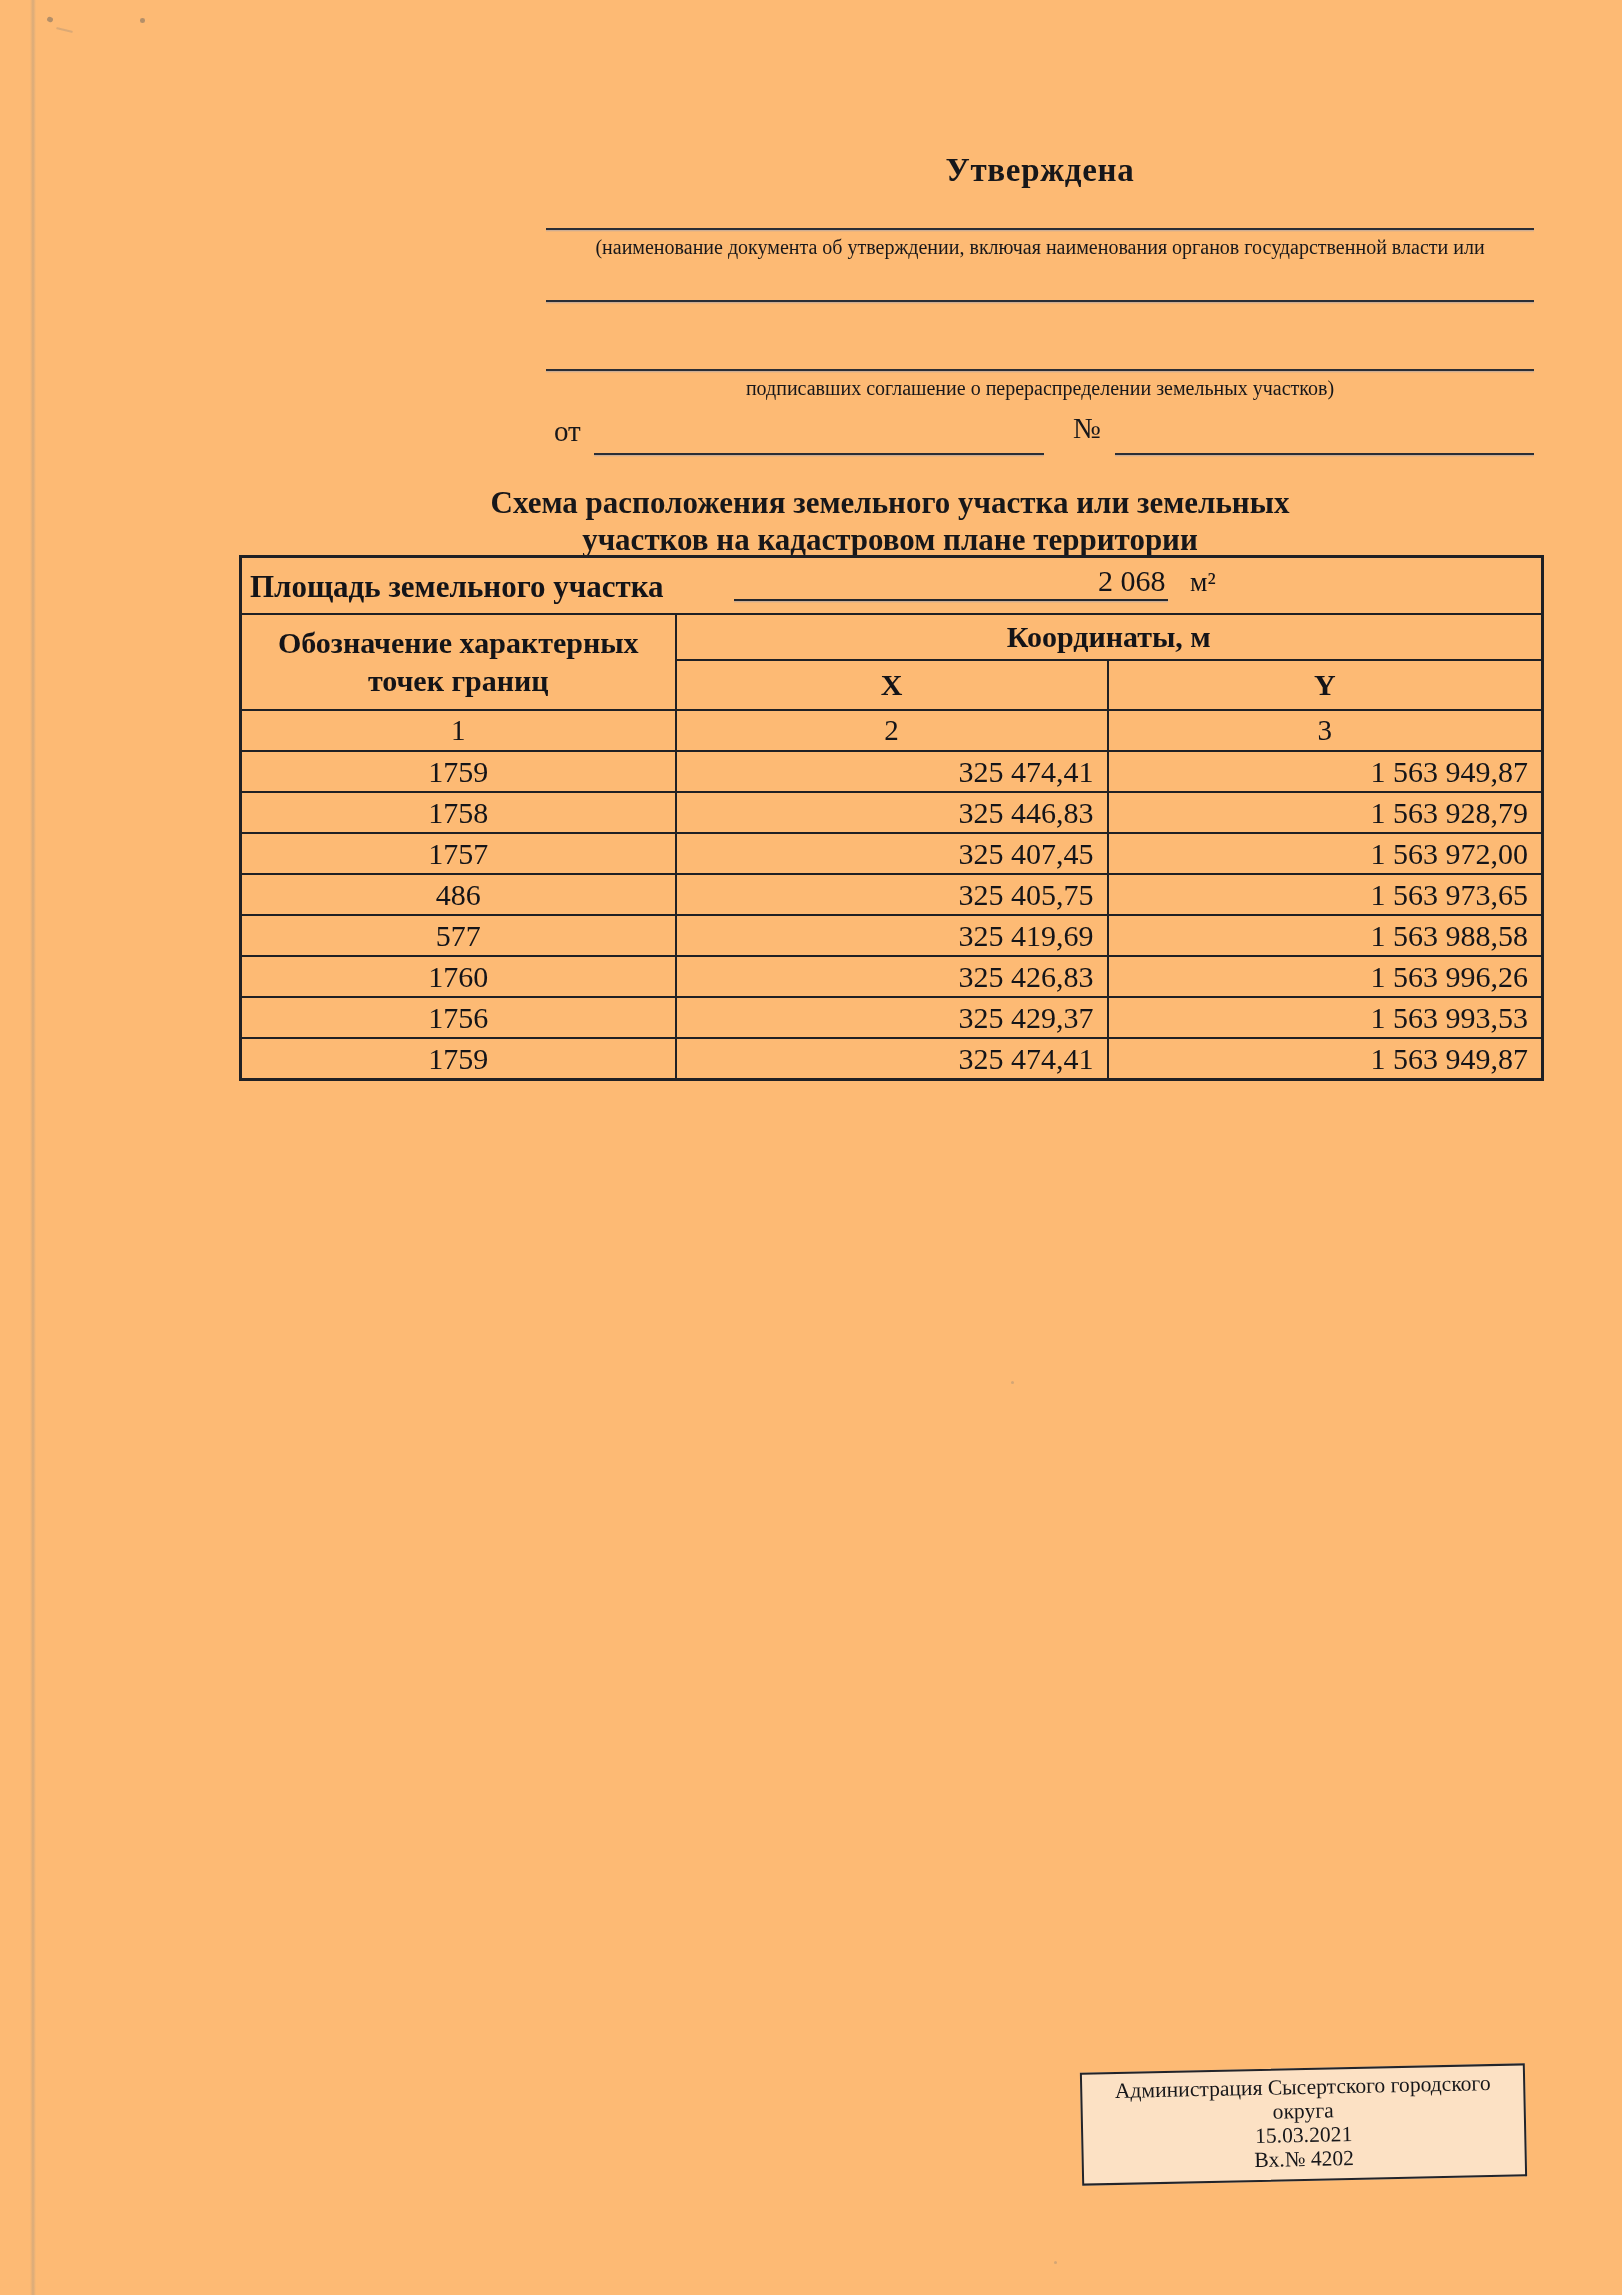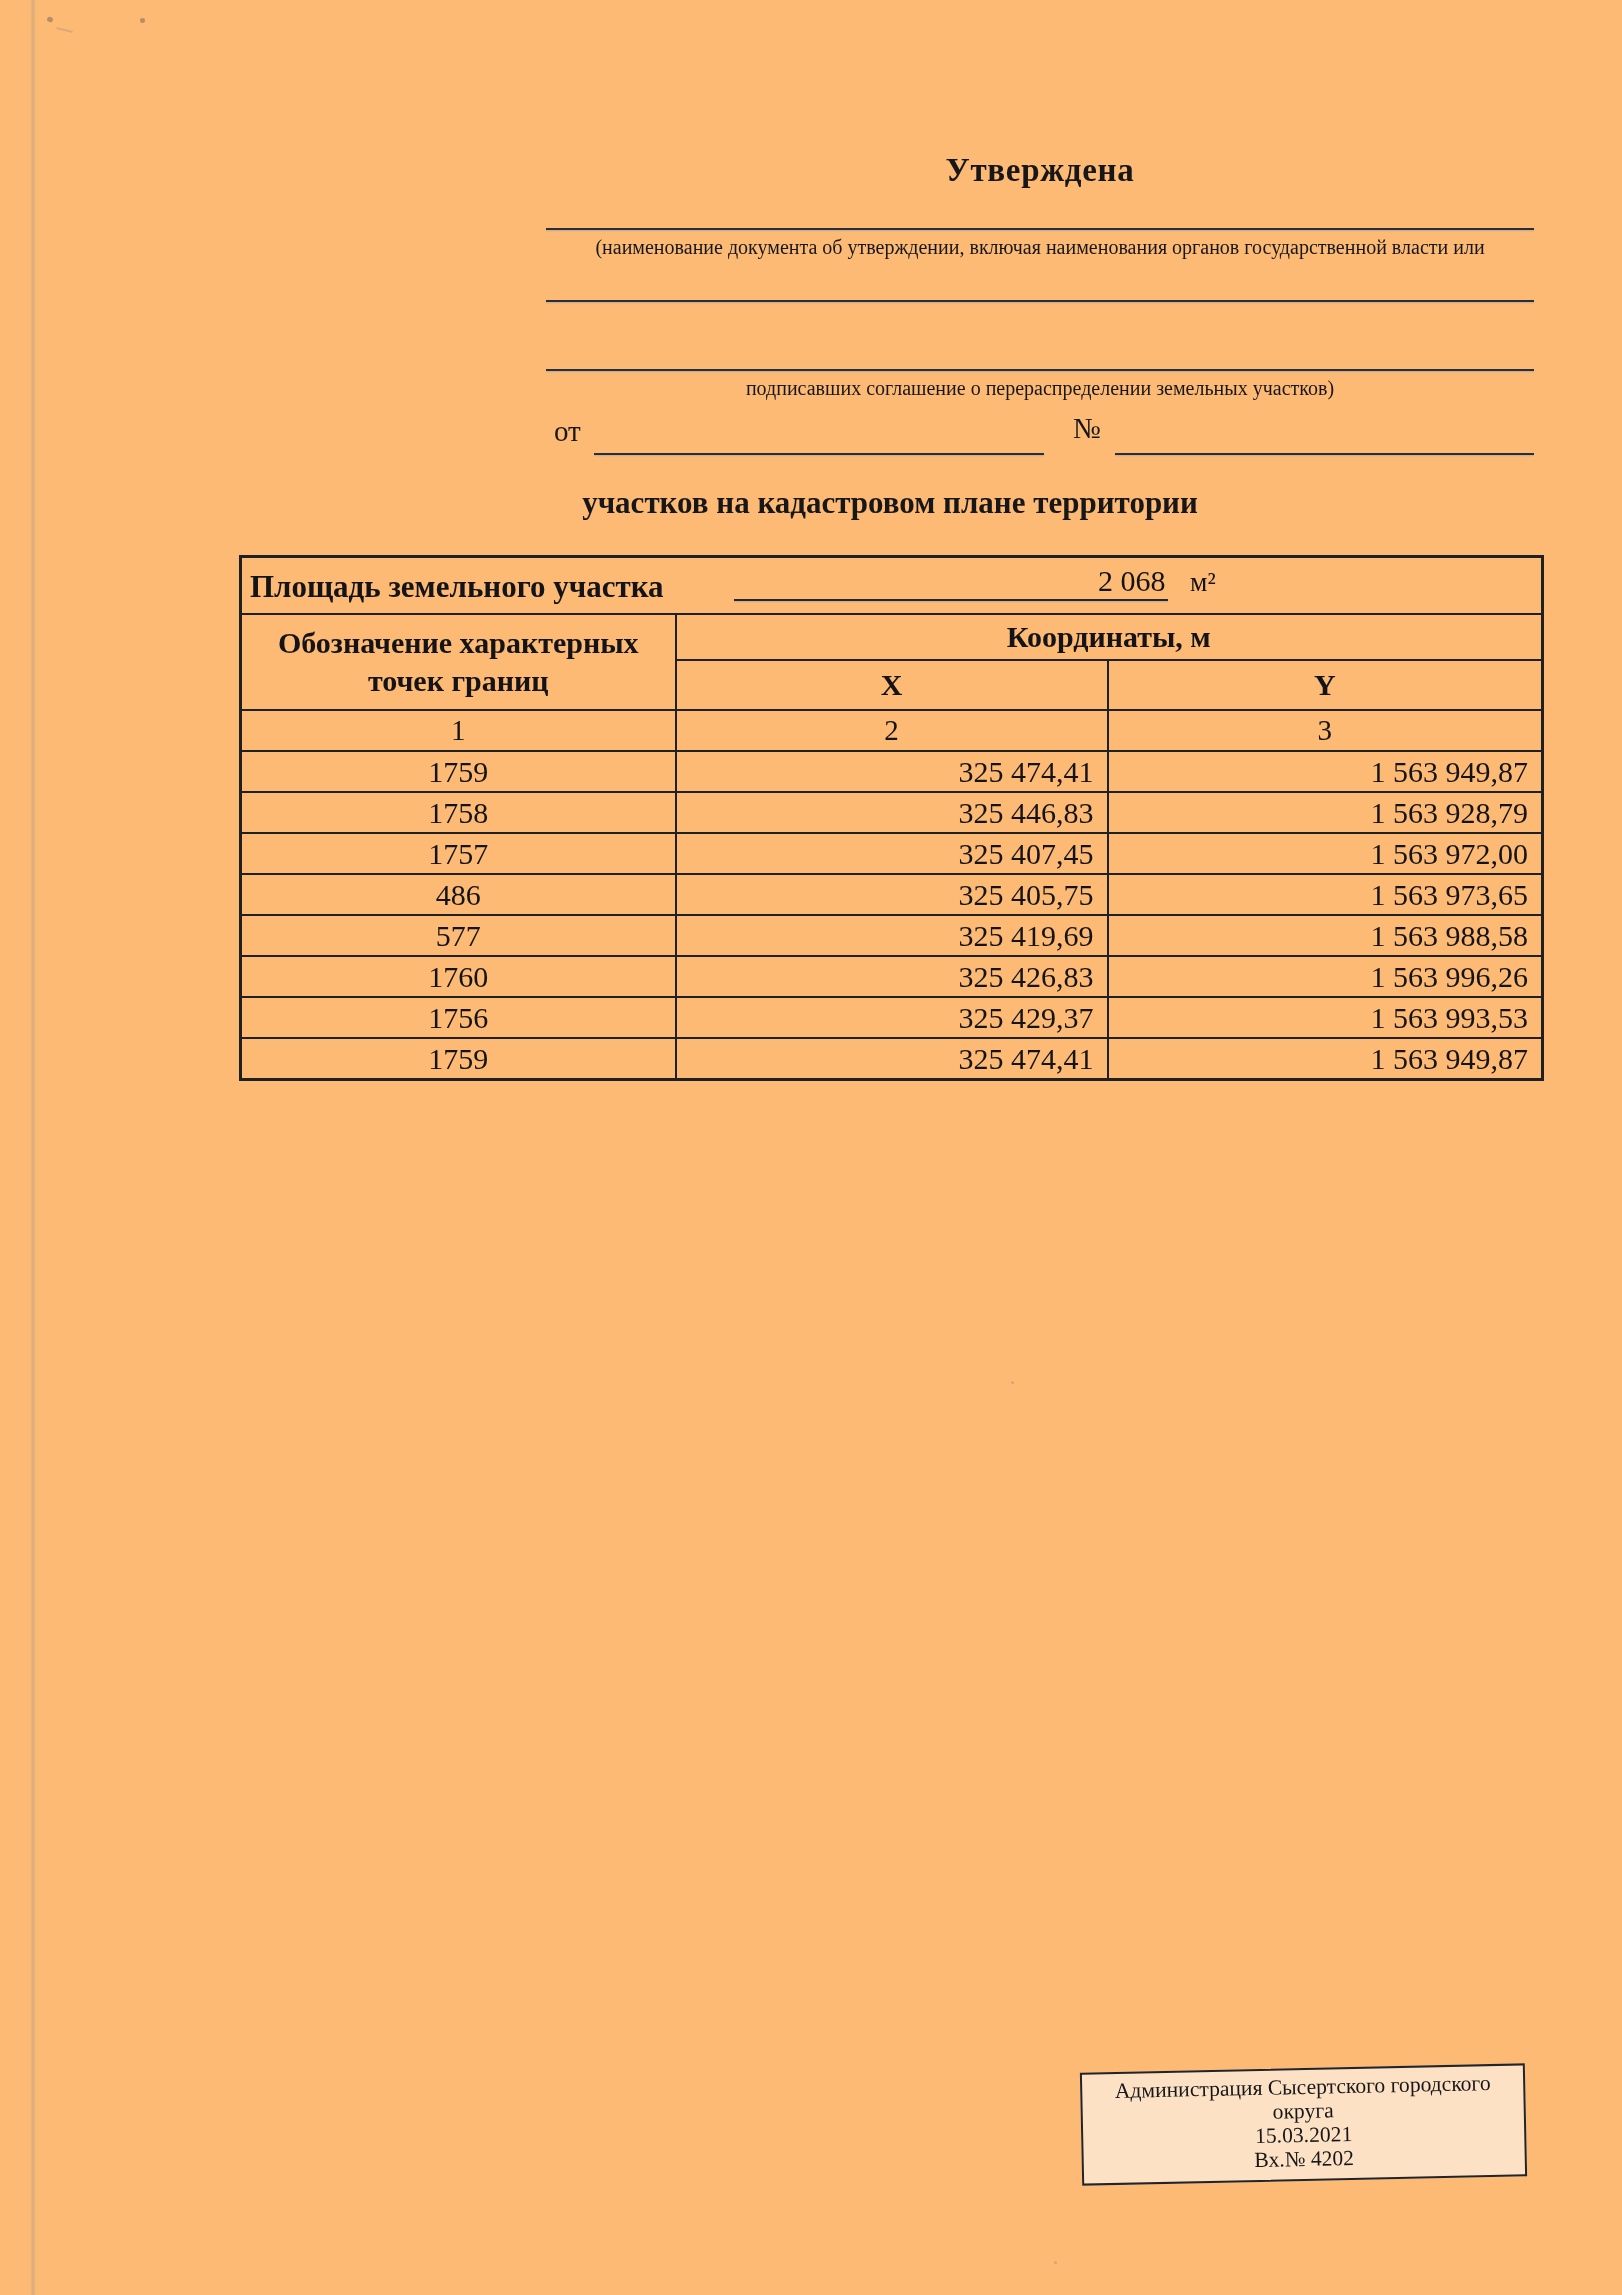--- a/index.html
+++ b/index.html
@@ -105,20 +105,21 @@
 
   <div class="fill fill3"></div>
   <div class="cap cap3">подписавших соглашение о перераспределении земельных участков)</div>
 
   <span class="from-label">от</span>
   <div class="fill from-line"></div>
   <span class="num-label">№</span>
   <div class="fill num-line"></div>
 
   <div class="doc-title">
+    <div>Схема расположения земельного участка или земельных</div>
     <div>участков на кадастровом плане территории</div>
   </div>
 
   <table class="coords-table">
     <colgroup>
       <col style="width:435px">
       <col style="width:432px">
       <col style="width:435px">
     </colgroup>
     <tbody>

